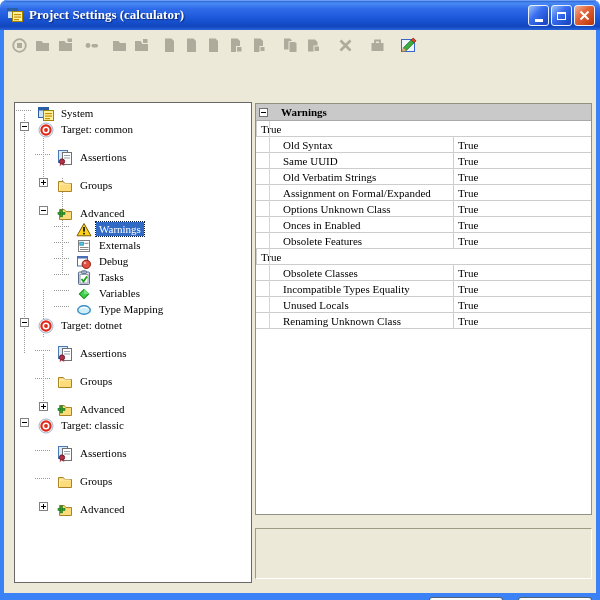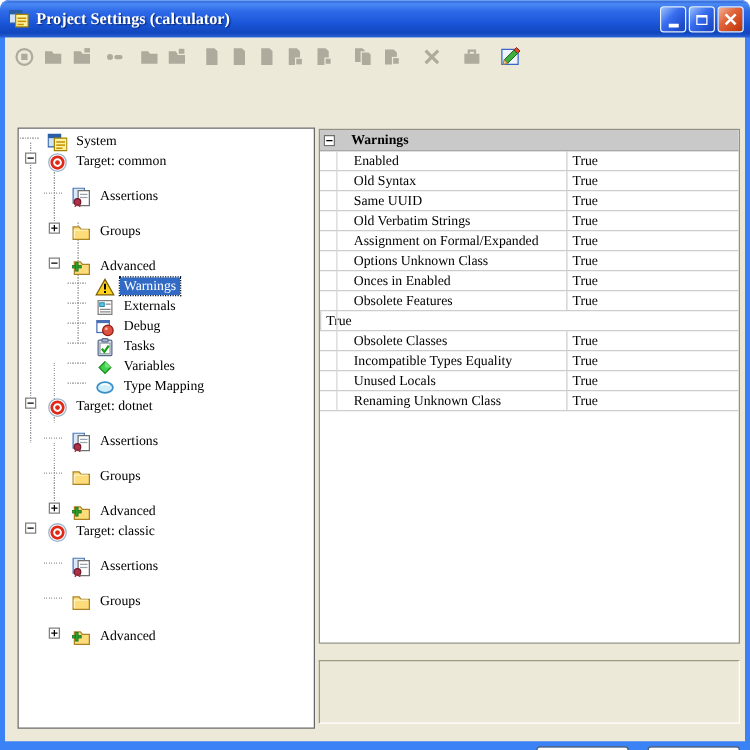--- a/index.html
+++ b/index.html
@@ -448,21 +448,20 @@
     </div>
 
     <div class="pgrid">
       <div class="pg-header">
         <span class="pg-collapse"></span>
         <span class="pg-header-label">Warnings</span>
       </div>
       <div class="pg-gutterline"></div>
 
       <div class="pg-row">
-        <span class="pg-name">Enabled</span>
         <span class="pg-value">True</span>
       </div>
       <div class="pg-row">
         <span class="pg-name">Old Syntax</span>
         <span class="pg-value">True</span>
       </div>
       <div class="pg-row">
         <span class="pg-name">Same UUID</span>
         <span class="pg-value">True</span>
       </div>

